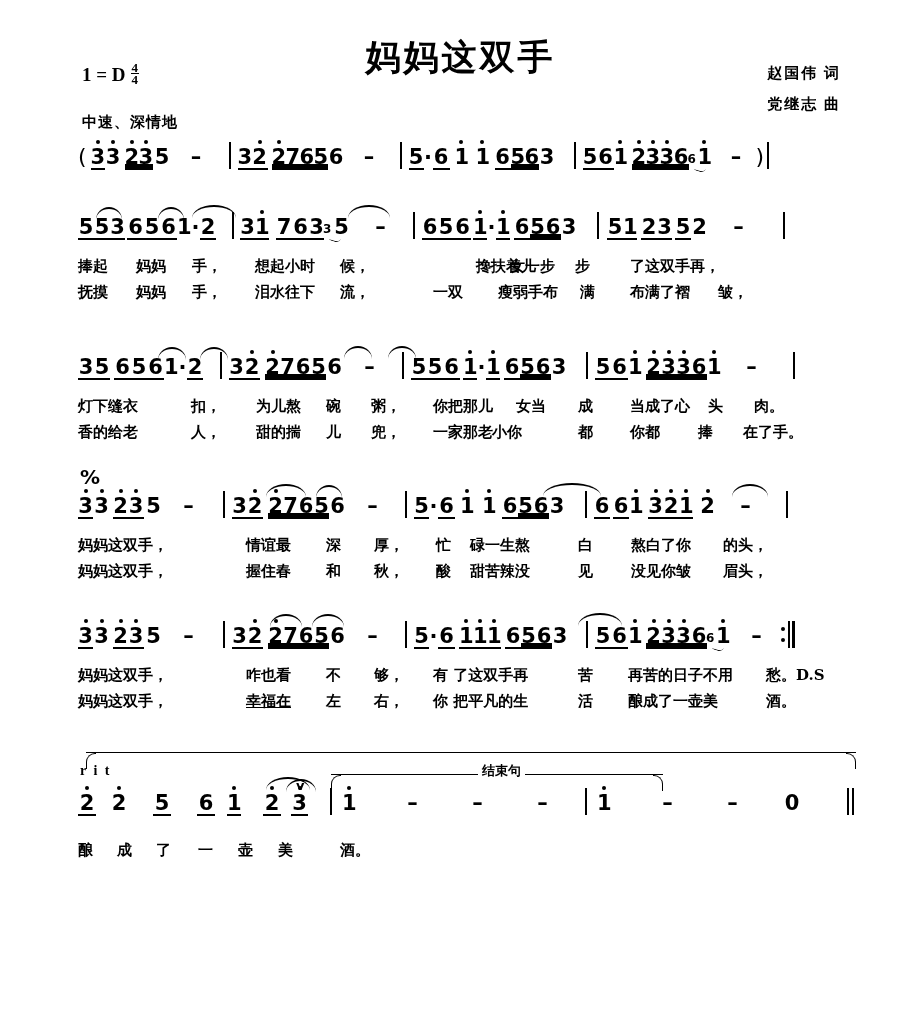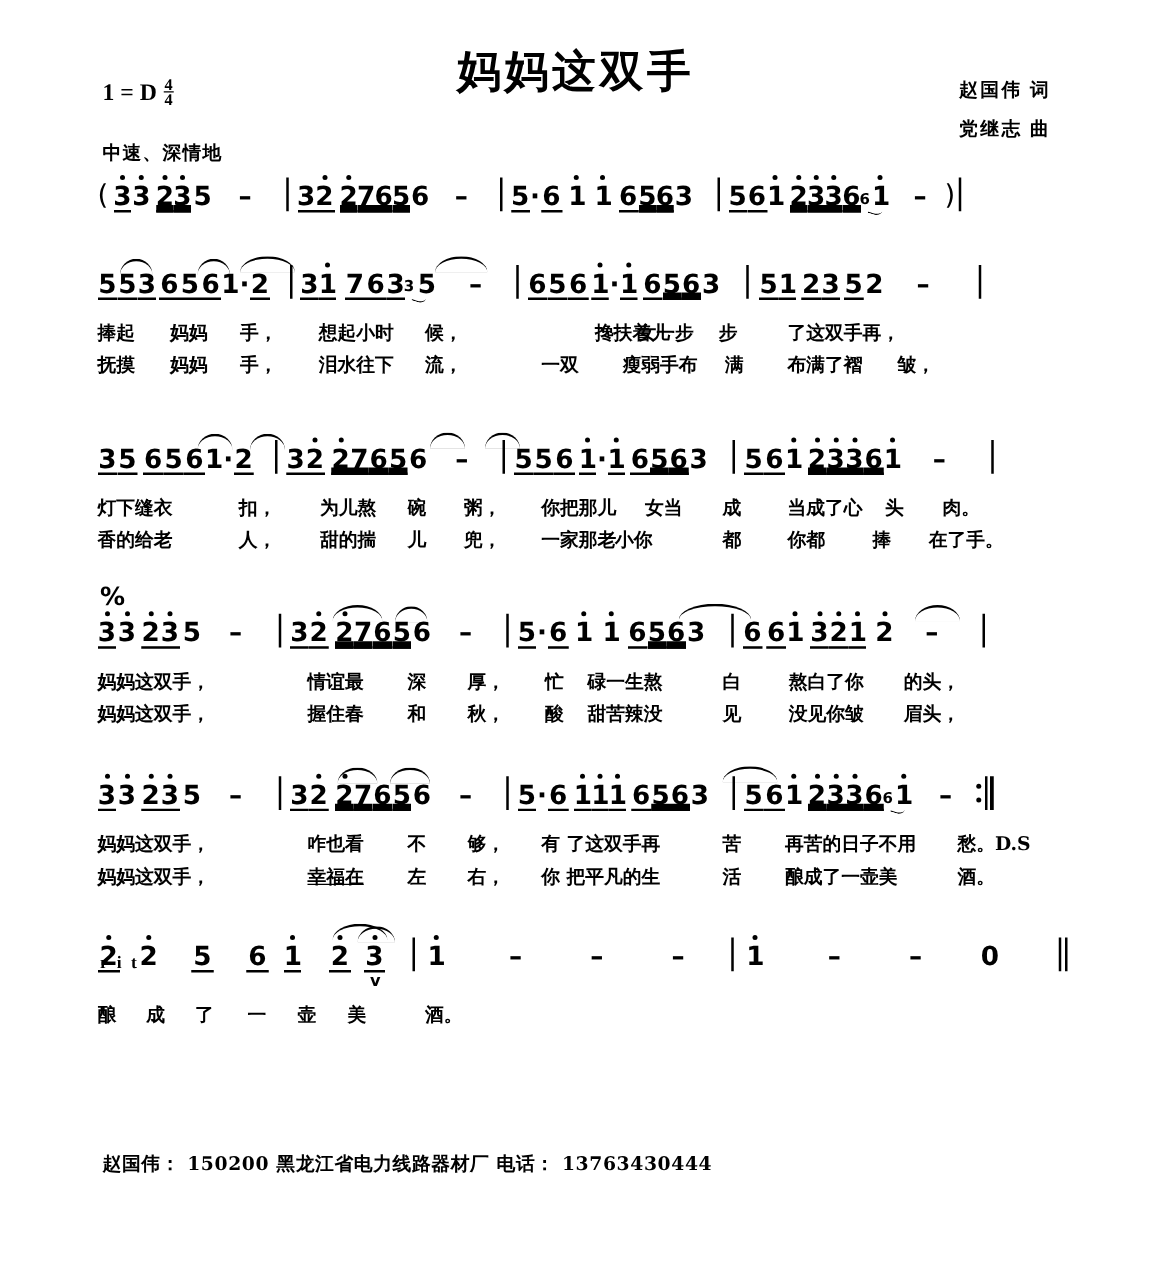--- a/index.html
+++ b/index.html
@@ -306,24 +306,29 @@
       <span class="ly" style="left:168px;text-decoration:underline;">幸福在</span>
       <span class="ly" style="left:248px;">左</span>
       <span class="ly" style="left:296px;">右，</span>
       <span class="ly" style="left:355px;">你 把平凡的生</span>
       <span class="ly" style="left:500px;">活</span>
       <span class="ly" style="left:550px;">酿成了一壶美</span>
       <span class="ly" style="left:688px;">酒。</span>
     </div>
   </div>
 
+  <div class="coda-wrap">
+    <div class="bracket" style="left:8px;top:8px;width:770px;"></div>
+    <div class="bracket" style="left:253px;top:30px;width:332px;"></div>
+    <div class="bracket-label" style="left:400px;top:18px;">结束句</div>
+  </div>
   <div class="mark" style="left:80px;top:763px;">r i t</div>
   <div class="vmark" style="left:296px;top:778px;">v</div>
 
-  <div class="system" style="top:751px;">
+  <div class="system" style="top:789px;">
     <div class="notes">
       <div class="slur" style="left:188px;top:-12px;width:44px;"></div>
       <div class="slur" style="left:208px;top:-10px;width:30px;"></div>
       <span class="n up b1" style="width:18px">2</span><span class="sp" style="width:14px"></span><span class="n up" style="width:18px">2</span>
       <span class="sp" style="width:25px"></span><span class="n b1" style="width:18px">5</span>
       <span class="sp" style="width:26px"></span><span class="n b1" style="width:18px">6</span><span class="sp" style="width:12px"></span><span class="n up b1" style="width:14px">1</span>
       <span class="sp" style="width:22px"></span><span class="n up b1" style="width:18px">2</span><span class="sp" style="width:10px"></span><span class="n up b1" style="width:17px">3</span>
       <span class="sp" style="width:22px"></span><span class="bar"></span><span class="sp" style="width:10px"></span>
       <span class="n up" style="width:14px">1</span>
       <span class="sp" style="width:48px"></span><span class="dash" style="width:17px">–</span>
@@ -342,16 +347,15 @@
       <span class="ly" style="left:39px;">成</span>
       <span class="ly" style="left:78px;">了</span>
       <span class="ly" style="left:120px;">一</span>
       <span class="ly" style="left:160px;">壶</span>
       <span class="ly" style="left:200px;">美</span>
       <span class="ly" style="left:262px;">酒。</span>
     </div>
   </div>
 
   <div class="footer">
-    <div>赵国伟：  150200  黑龙江省电力线路器材厂    电话： 13763430444</div>
   </div>
 
 </div>
 
 </body></html>

